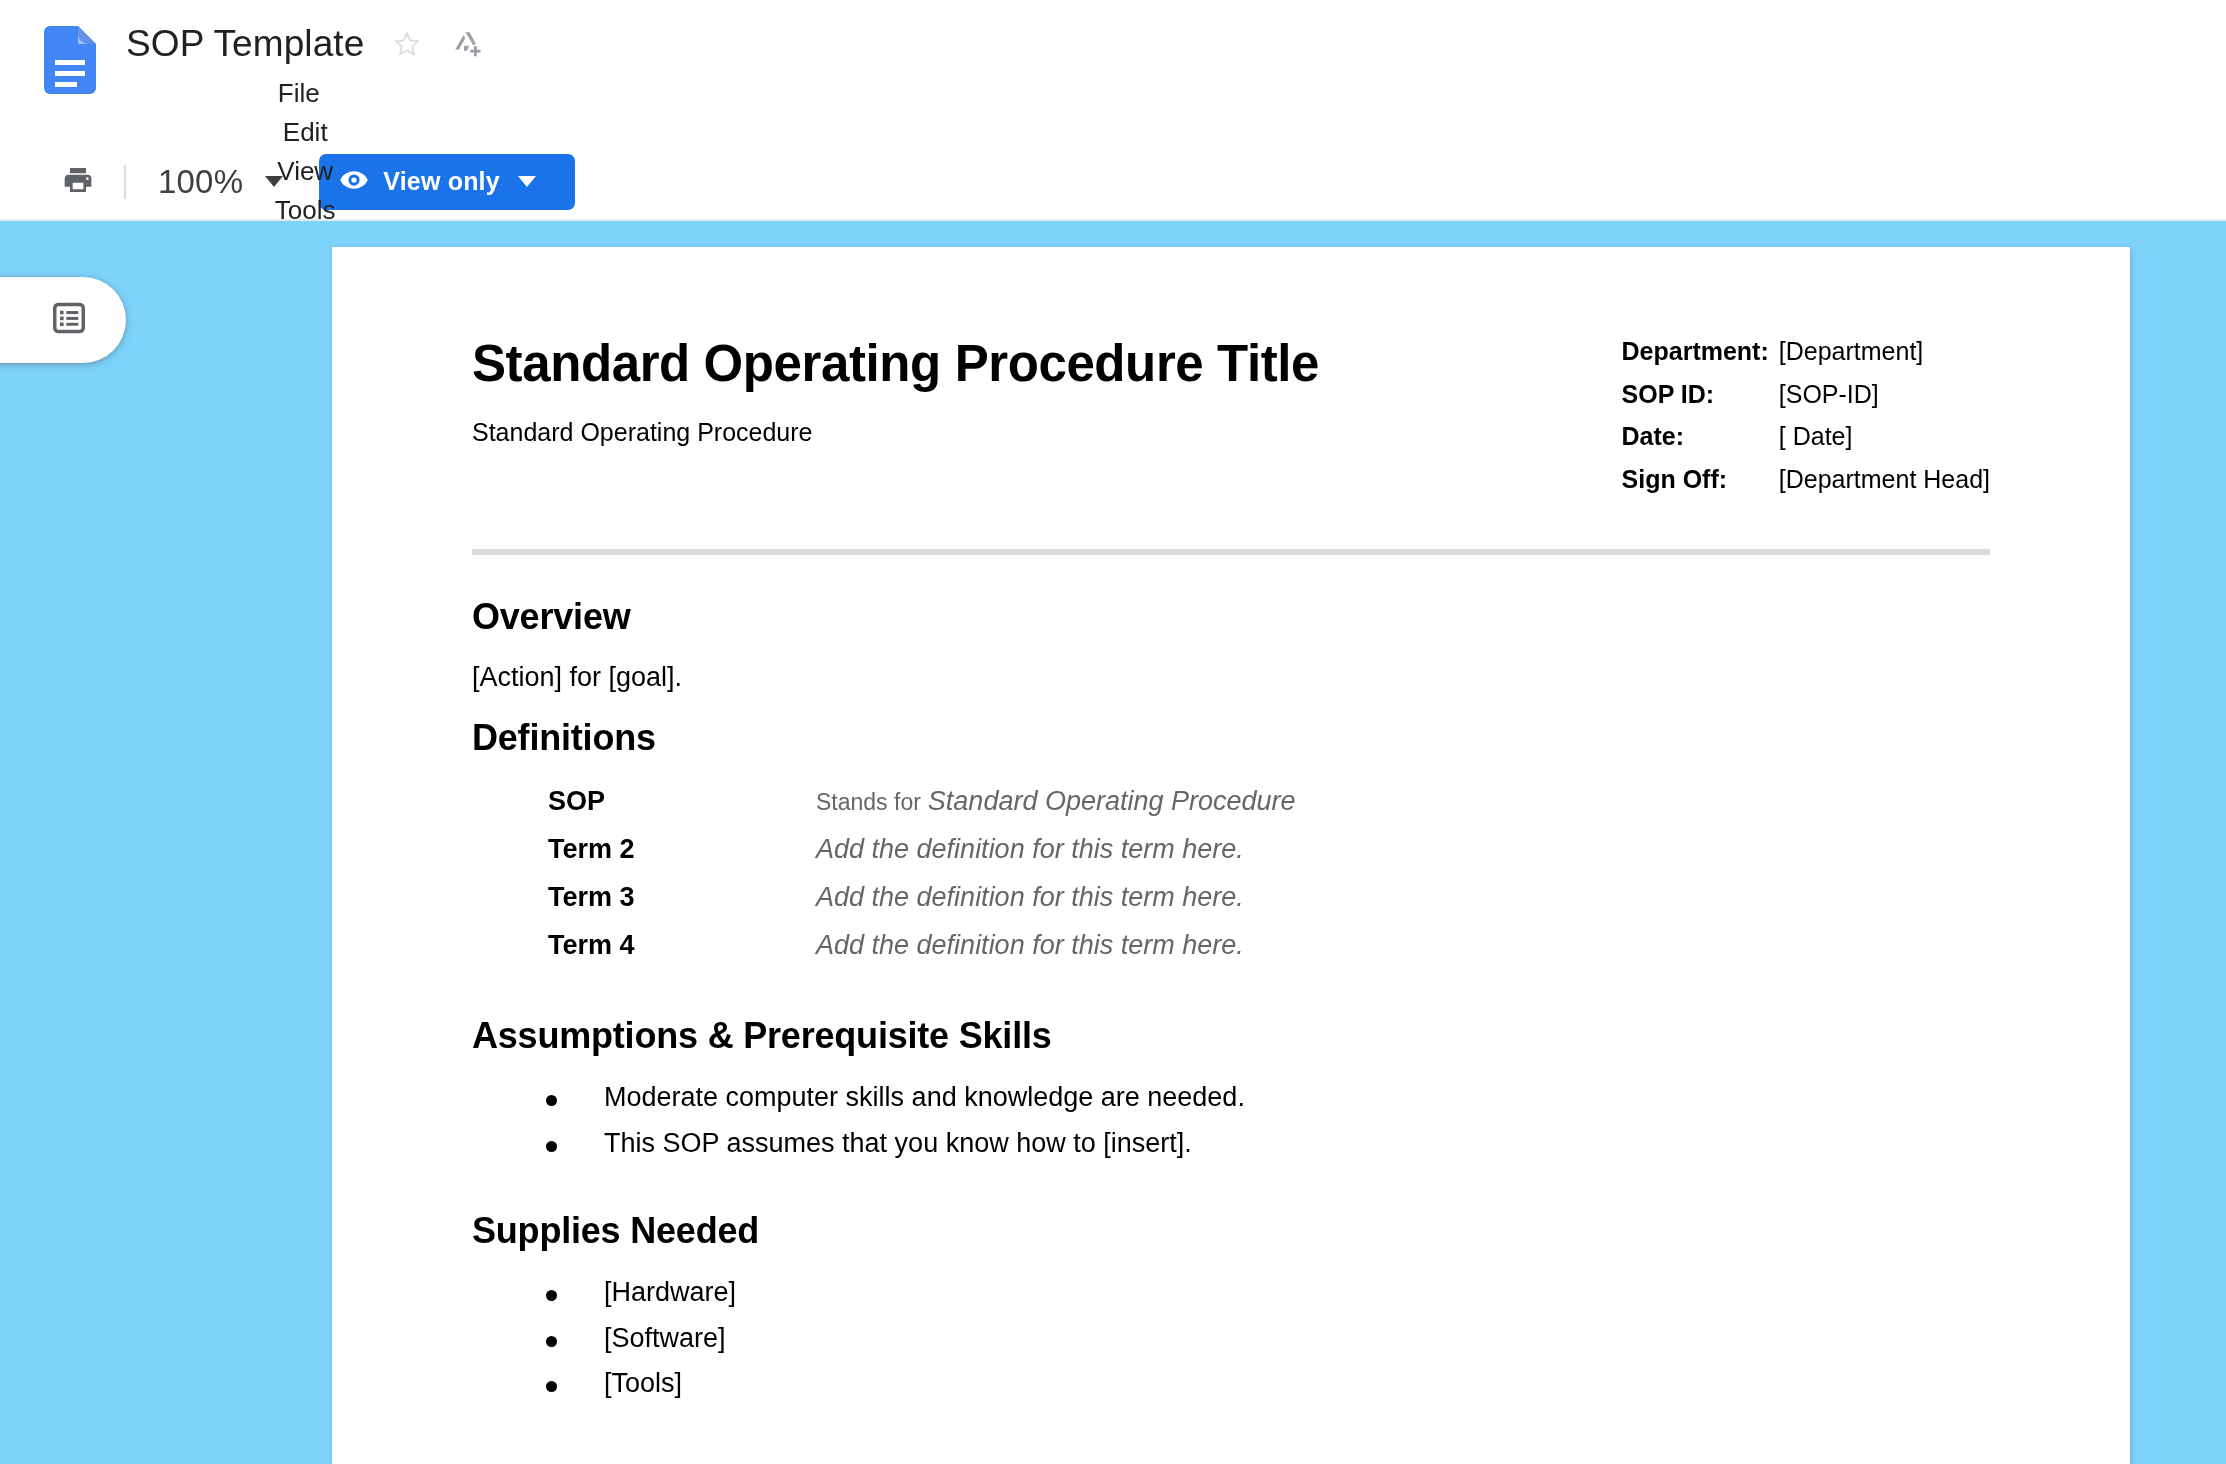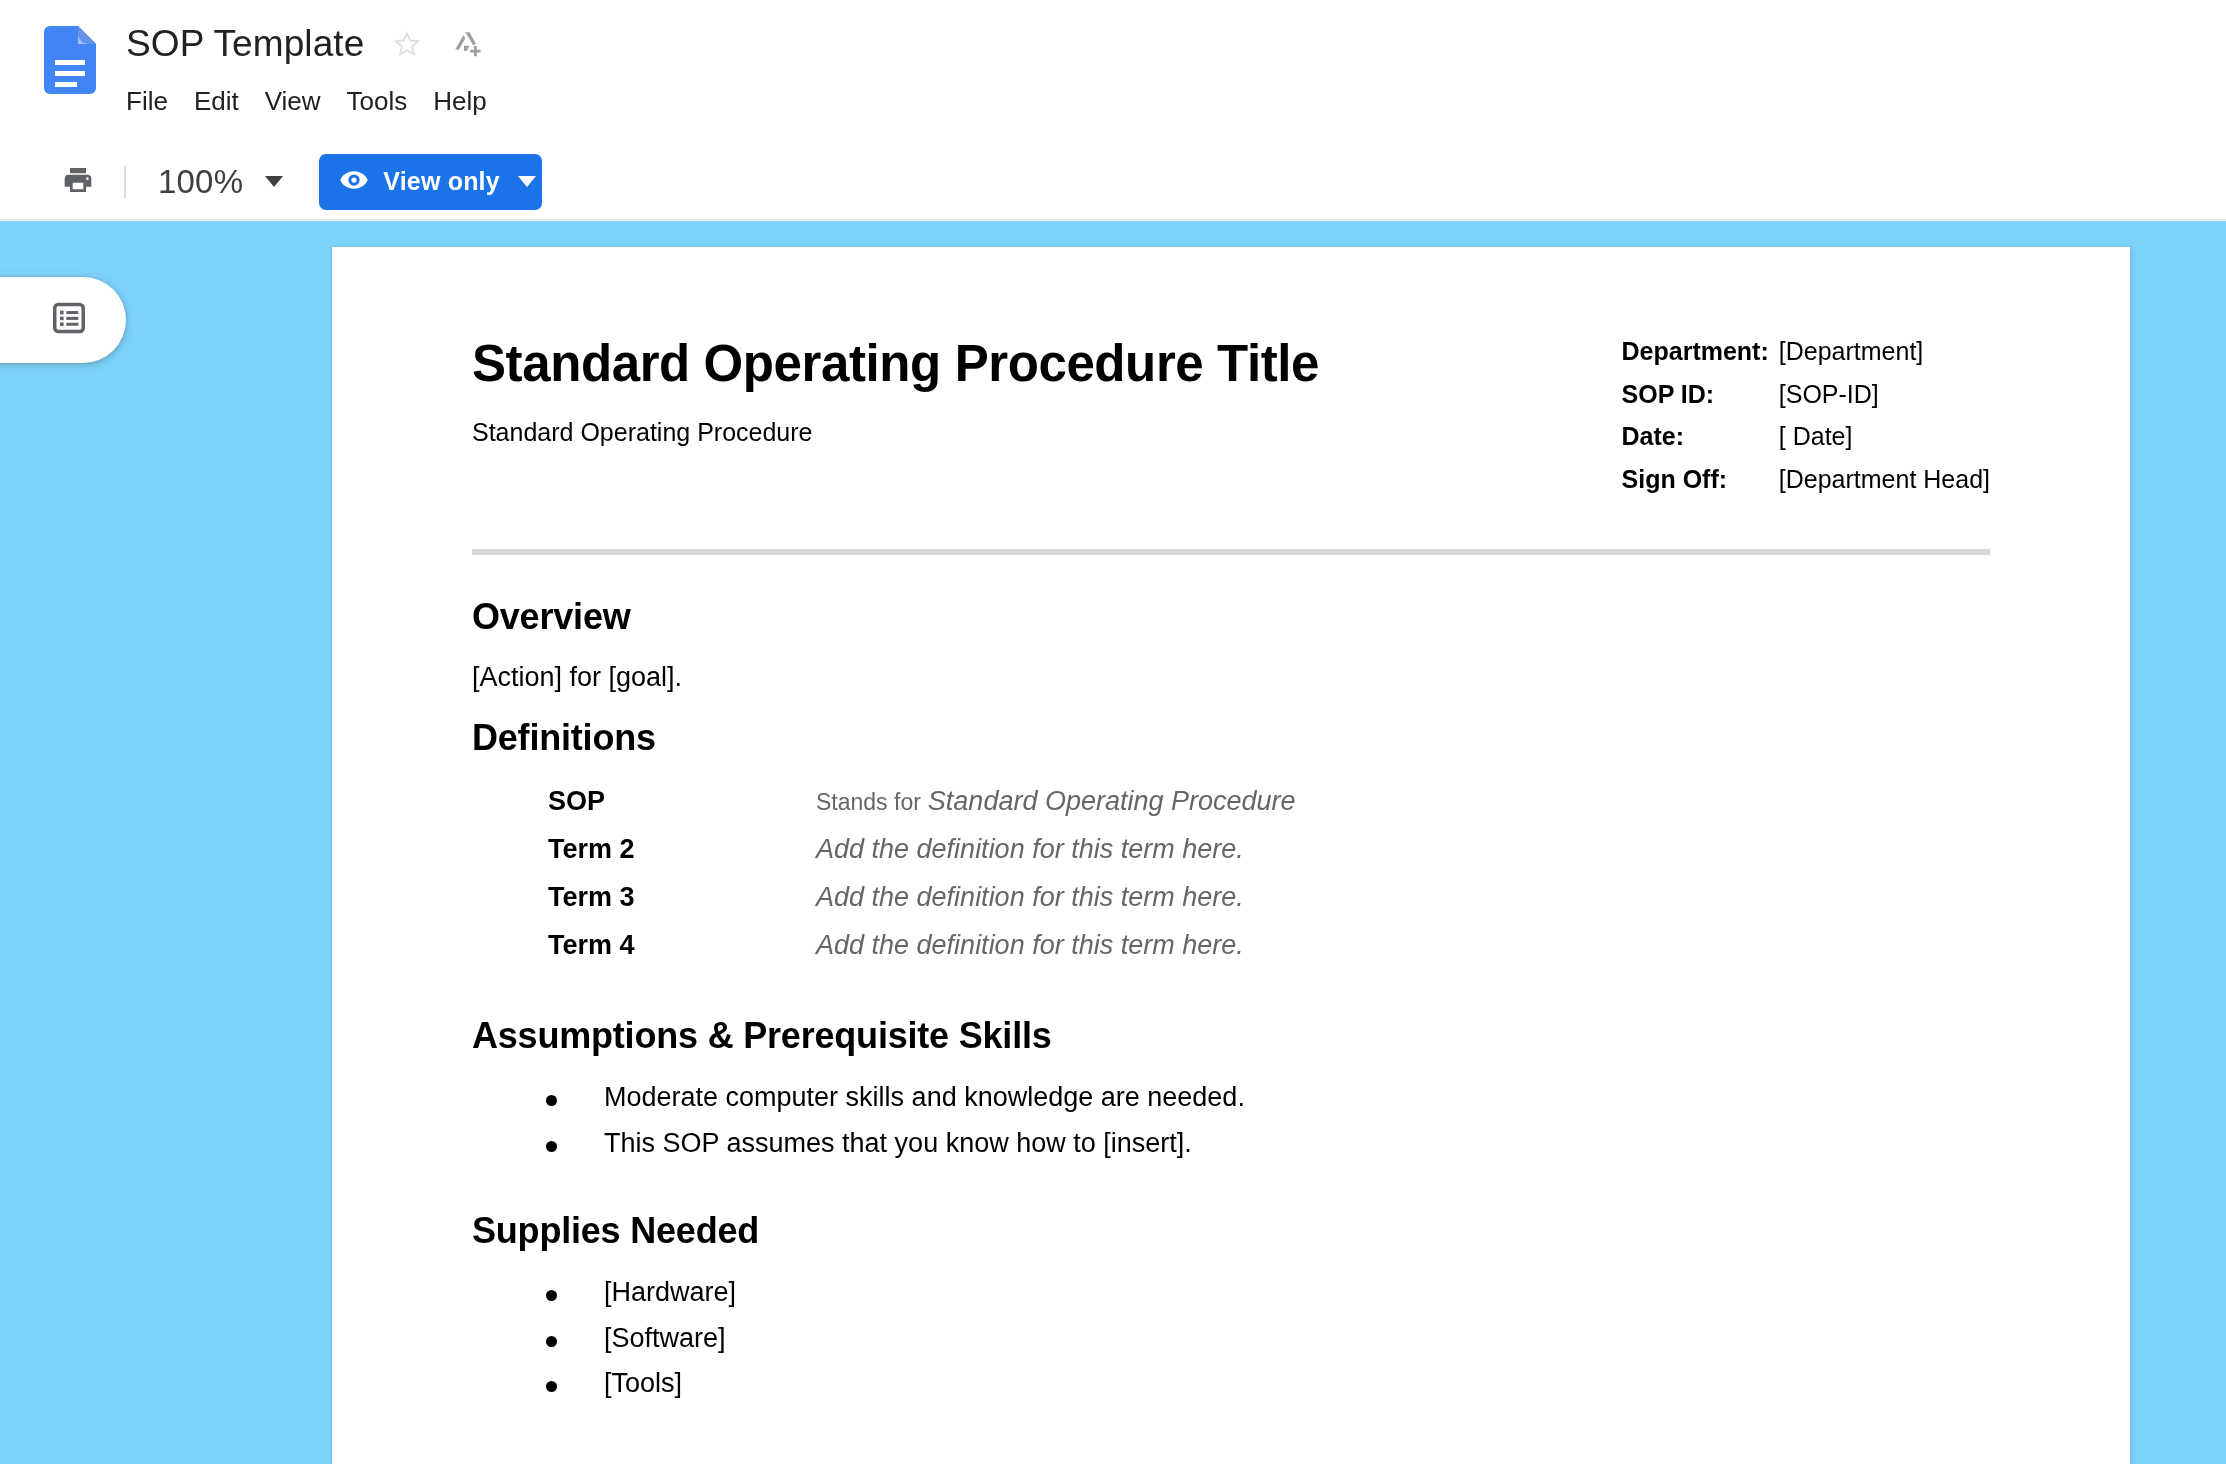--- a/index.html
+++ b/index.html
@@ -58,22 +58,23 @@
     height: 34px;
     display: flex;
     align-items: center;
     justify-content: center;
     cursor: pointer;
   }
 
   .menubar {
     display: flex;
     align-items: center;
-    margin-top: 8px;
+    margin-top: 2px;
     height: 42px;
+    flex-direction: column;
   }
 
   .menu-item {
     font-size: 26px;
     color: #202124;
     padding: 4px 13px;
     border-radius: 6px;
     cursor: pointer;
     white-space: nowrap;
   }
@@ -128,21 +129,21 @@
     margin-left: 22px;
   }
 
   .viewonly-btn {
     margin-left: 26px;
     height: 56px;
     background: #1a73e8;
     border-radius: 7px;
     display: flex;
     align-items: center;
-    padding: 0 6px 0 20px;
+    padding: 0 39px 0 20px;
     cursor: pointer;
   }
   .viewonly-label {
     font-size: 25px;
     font-weight: bold;
     color: #ffffff;
     margin-left: 14px;
     letter-spacing: .2px;
     white-space: nowrap;
   }

